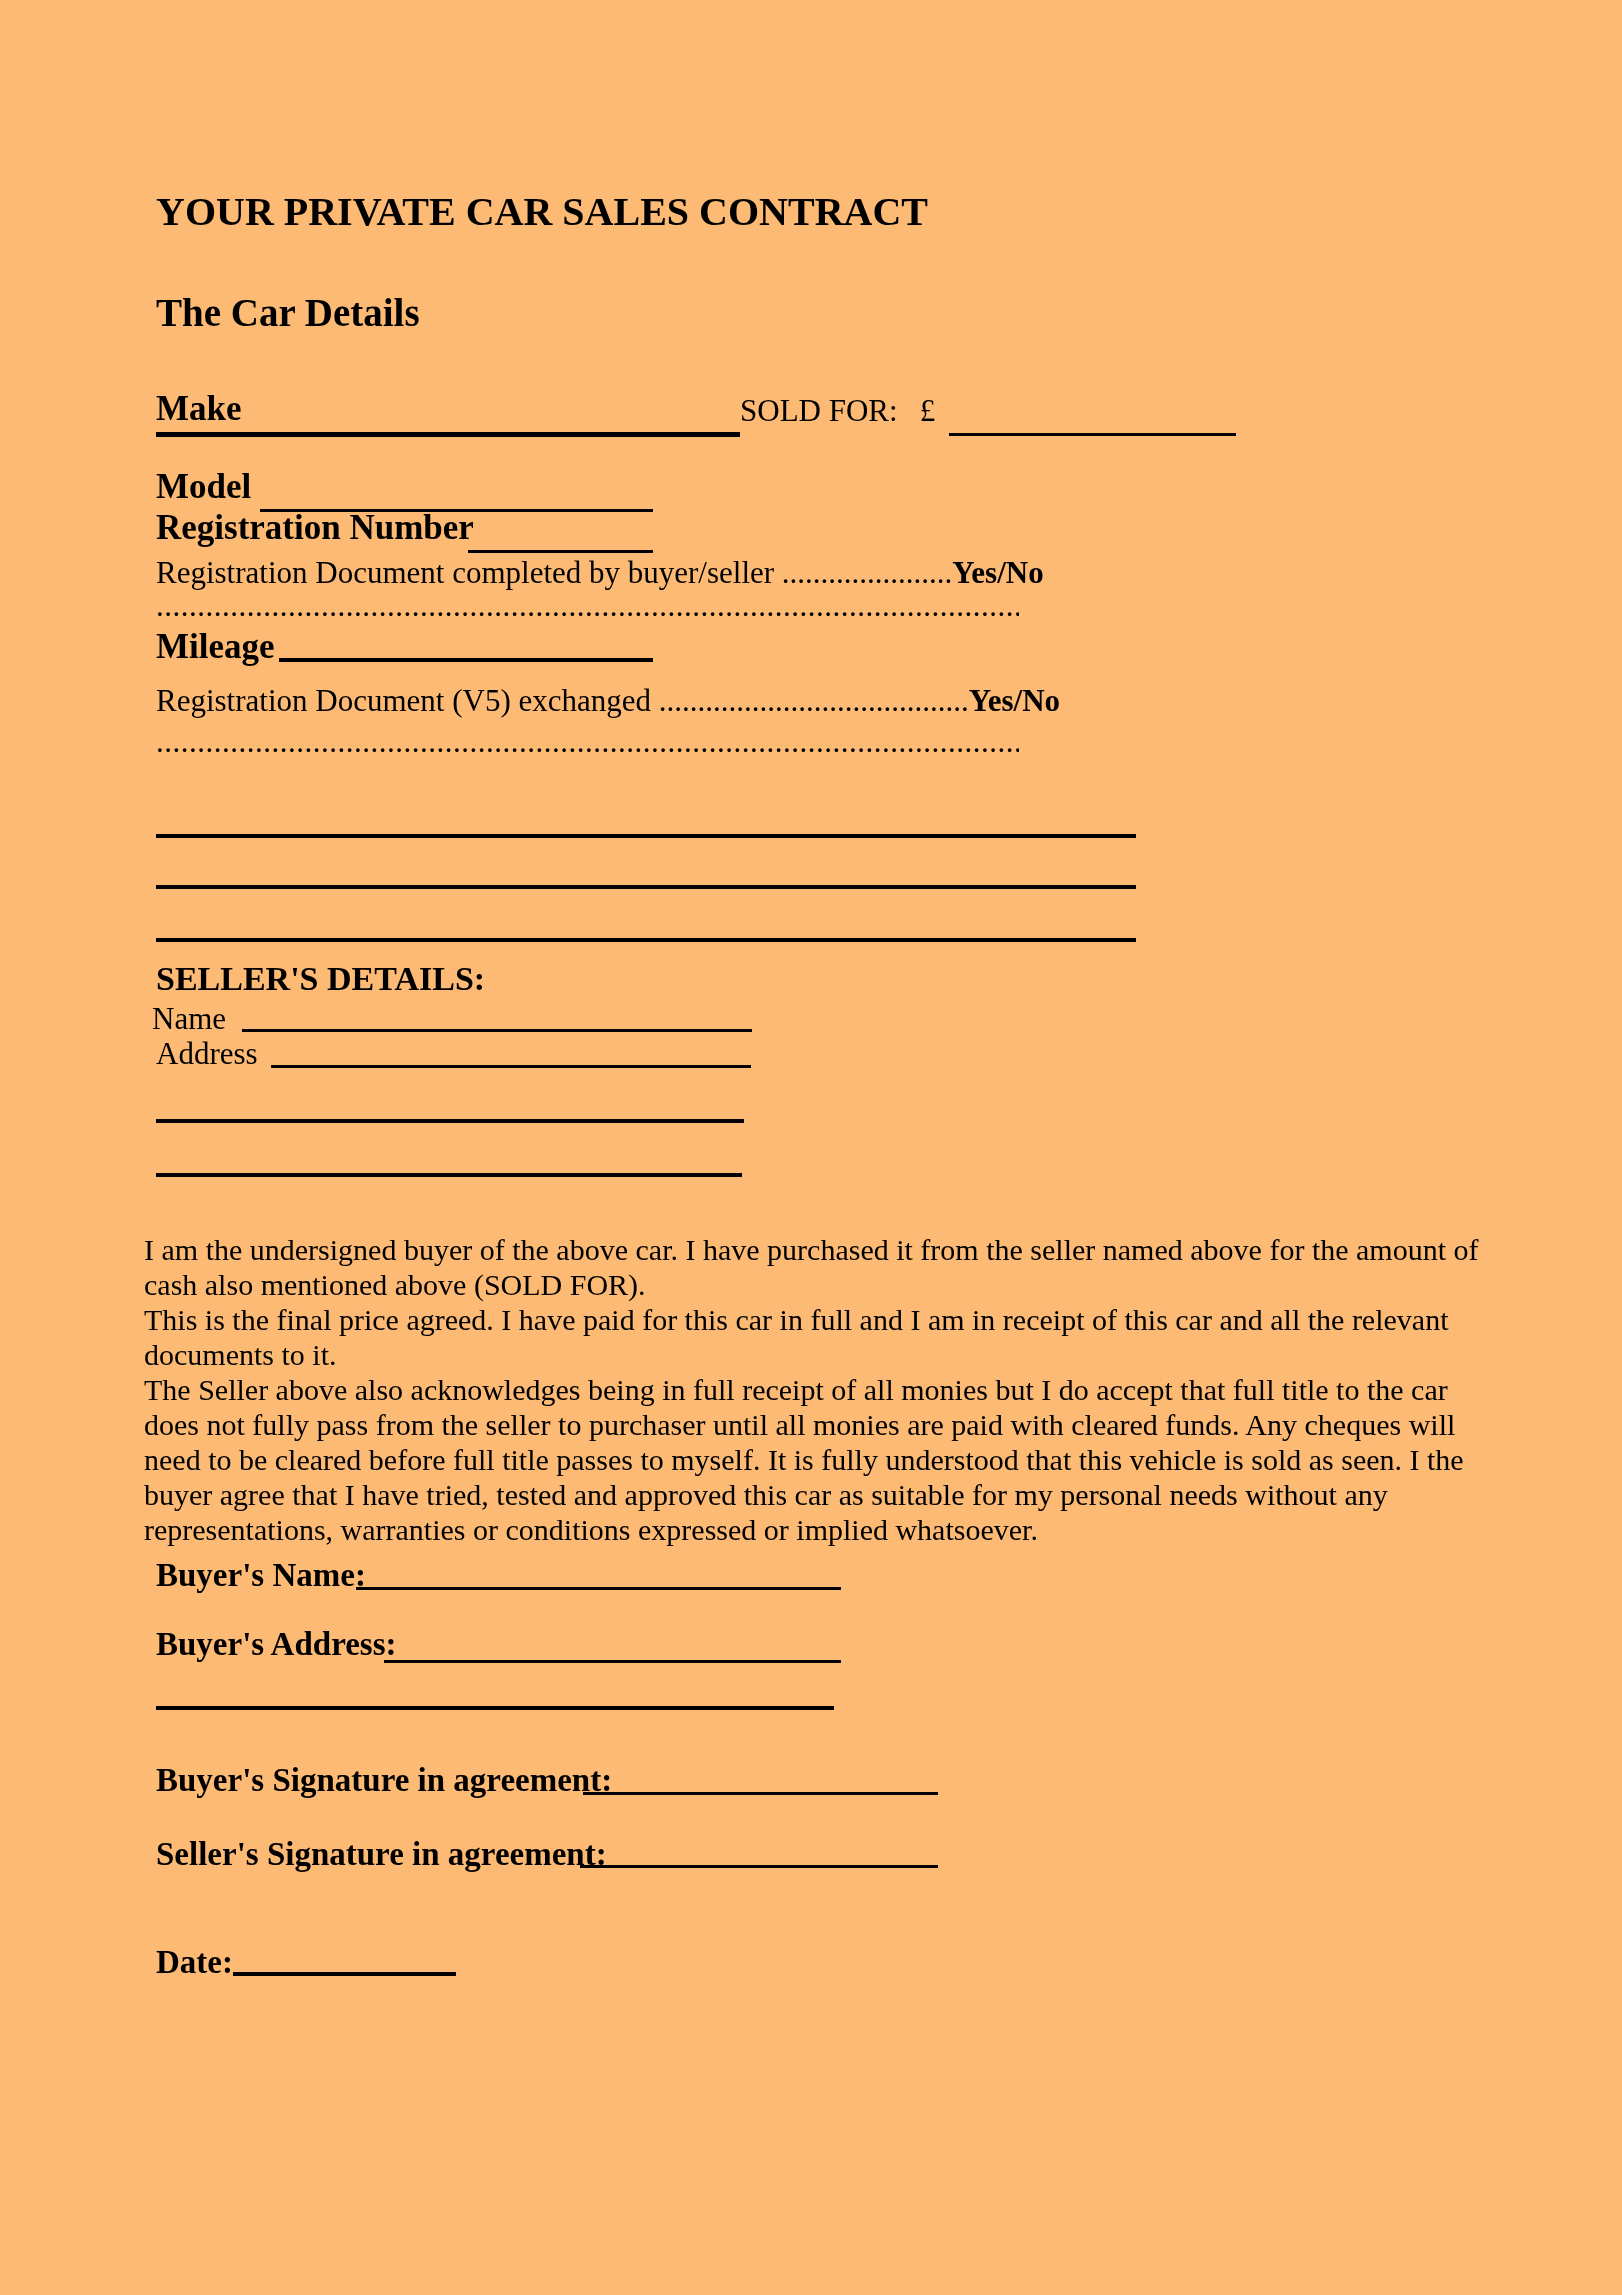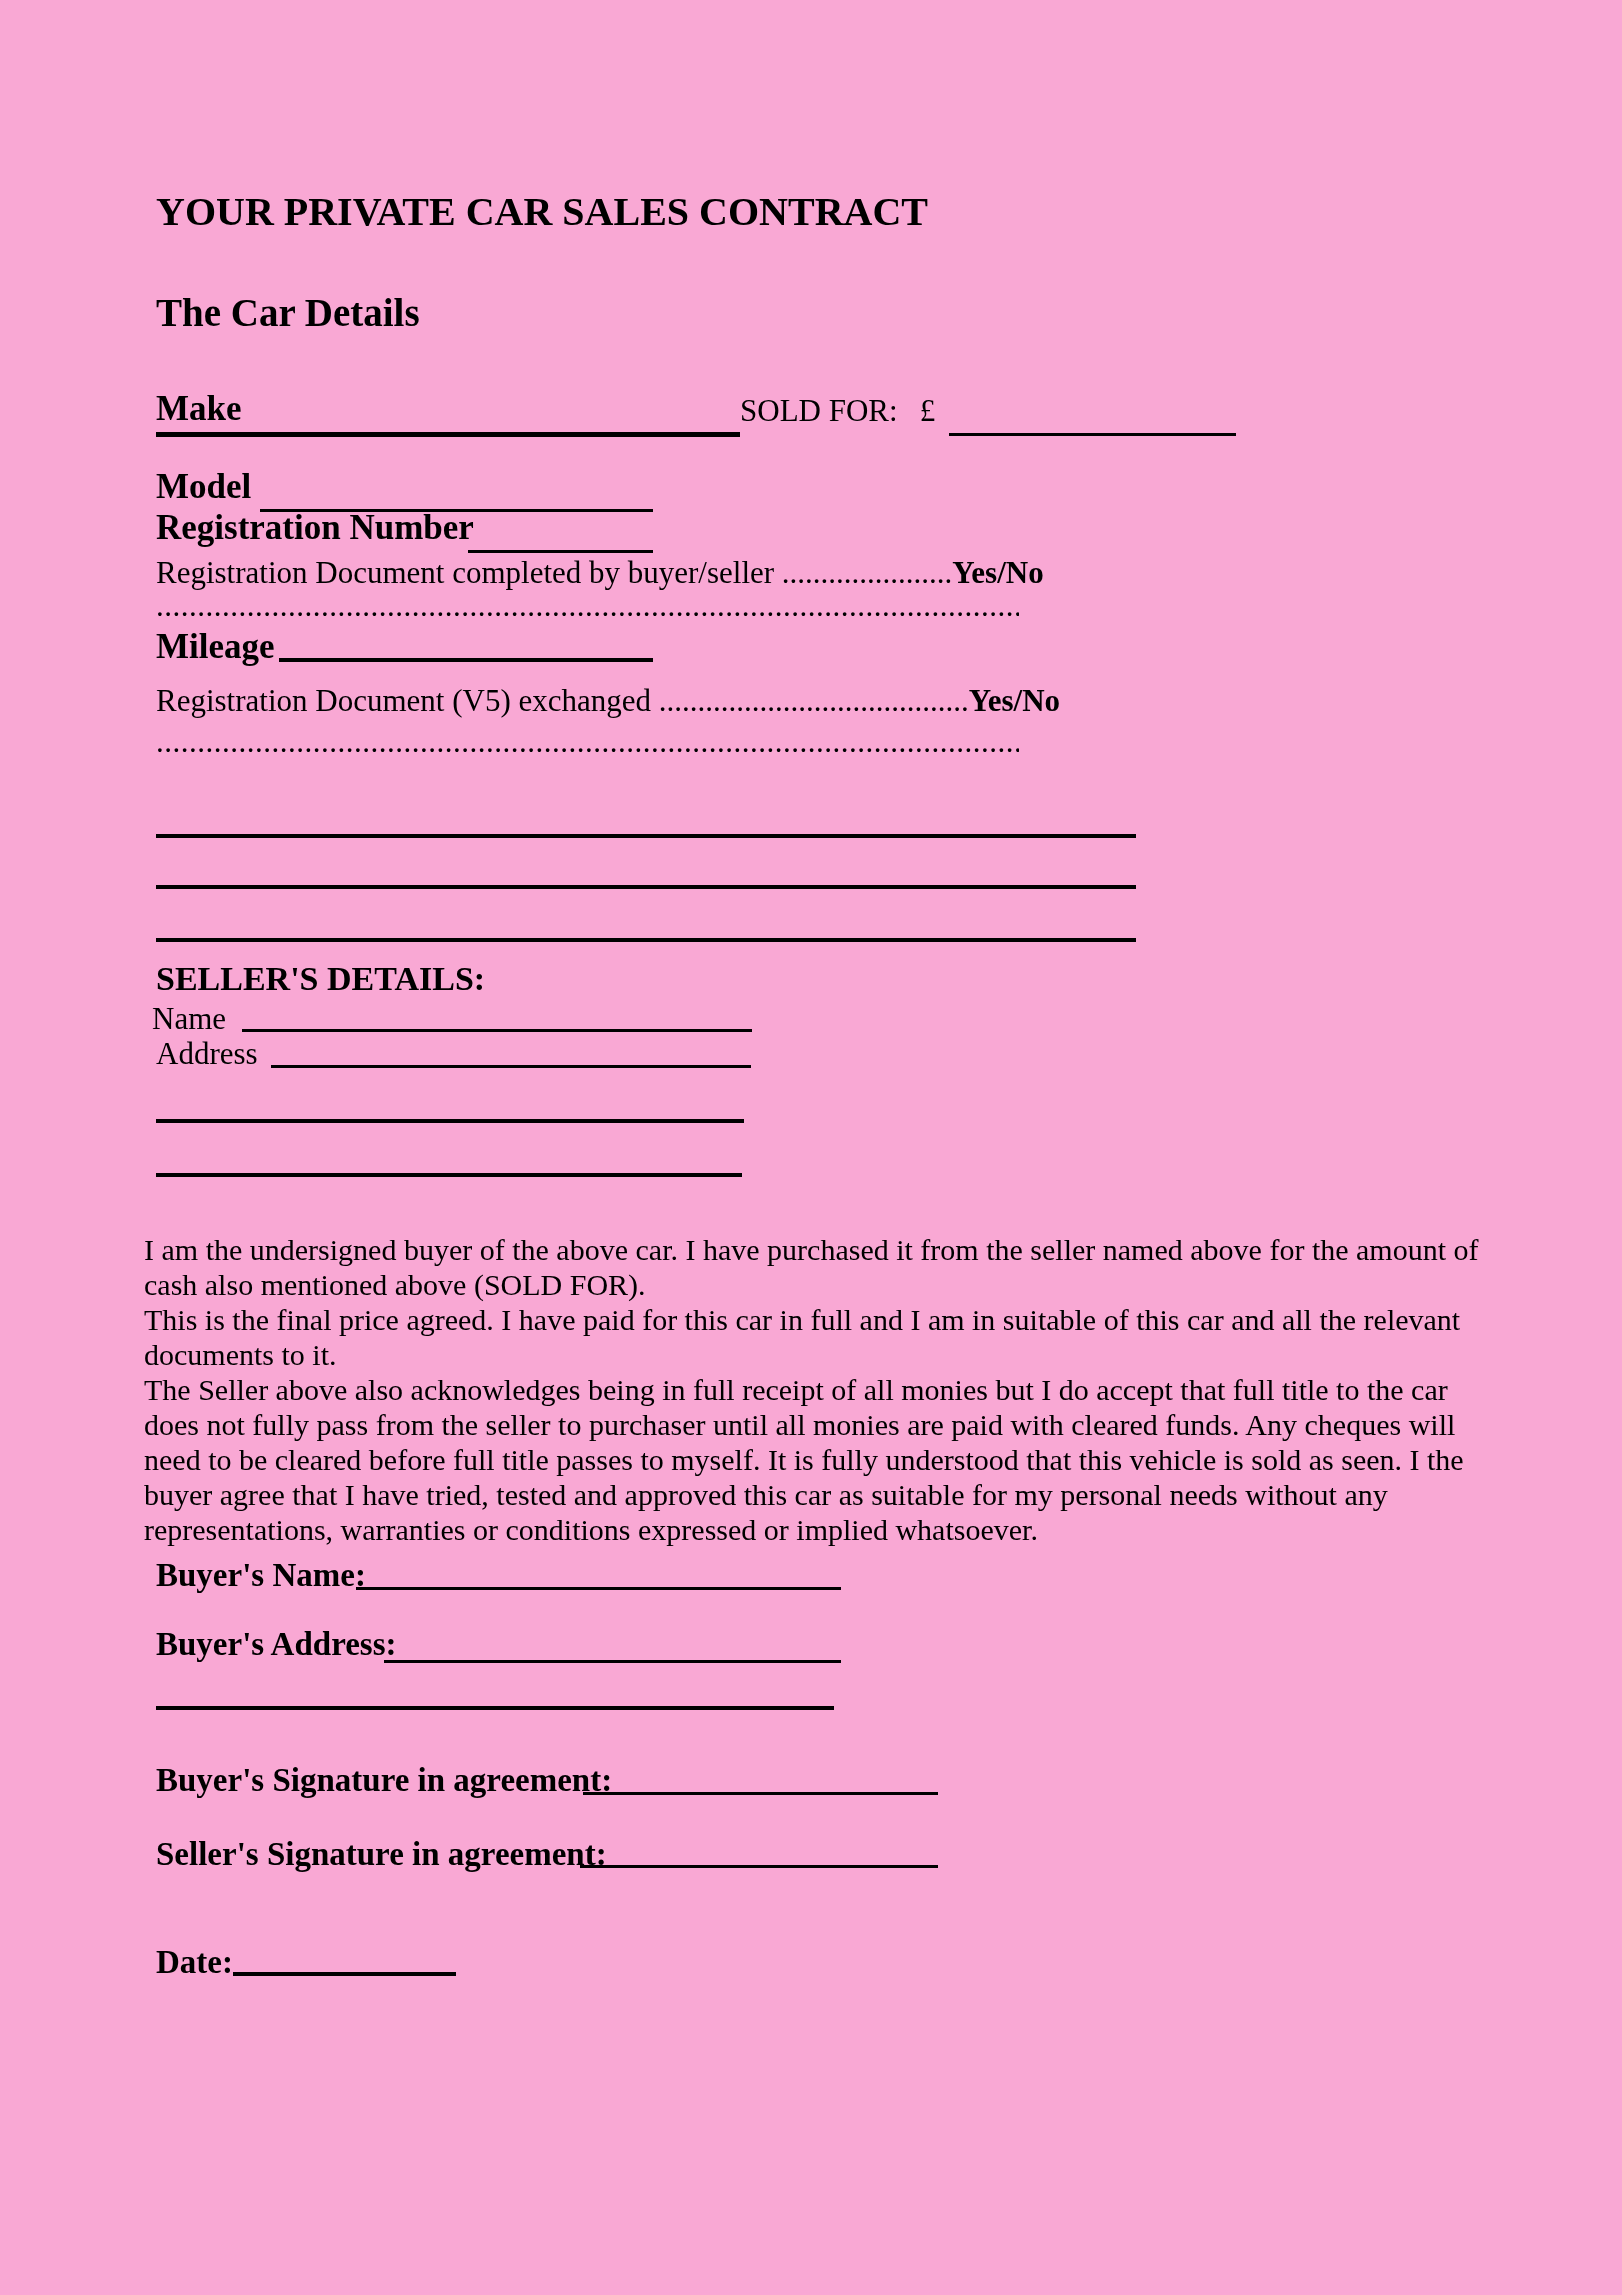--- a/index.html
+++ b/index.html
@@ -4,21 +4,21 @@
 <style>
   html, body {
     margin: 0;
     padding: 0;
     background: #ffffff;
   }
   .page {
     position: relative;
     width: 1623px;
     height: 2296px;
-    background: #f9a8d4;
+    background: #fdba74;
     font-family: "Liberation Serif", "DejaVu Serif", serif;
     color: #000000;
     overflow: hidden;
   }
   .row {
     position: absolute;
     white-space: nowrap;
     line-height: 1.16;
     color: #000000;
   }
@@ -98,21 +98,21 @@
 
   <div class="row fs-body" style="left:156px; top:1036px;">Address</div>
   <div class="fill-line" style="left:271px; top:1065px; width:480px; height:2.8px;"></div>
 
   <div class="fill-line" style="left:156px; top:1119px; width:588px; height:3.7px;"></div>
   <div class="fill-line" style="left:156px; top:1173px; width:586px; height:3.7px;"></div>
 
 
   <div class="para-block">
     <p>I am the undersigned buyer of the above car. I have purchased it from the seller named above for the amount of cash also mentioned above (SOLD FOR).</p>
-    <p>This is the final price agreed. I have paid for this car in full and I am in suitable of this car and all the relevant documents to it.</p>
+    <p>This is the final price agreed. I have paid for this car in full and I am in receipt of this car and all the relevant documents to it.</p>
     <p>The Seller above also acknowledges being in full receipt of all monies but I do accept that full title to the car does not fully pass from the seller to purchaser until all monies are paid with cleared funds. Any cheques will need to be cleared before full title passes to myself. It is fully understood that this vehicle is sold as seen. I the buyer agree that I have tried, tested and approved this car as suitable for my personal needs without any representations, warranties or conditions expressed or implied whatsoever.</p>
   </div>
 
   <div class="row fs-label3" style="left:156px; top:1556px;">Buyer's Name:</div>
   <div class="fill-line" style="left:356px; top:1587px; width:485px; height:2.8px;"></div>
 
   <div class="row fs-label3" style="left:156px; top:1625px;">Buyer's Address:</div>
   <div class="fill-line" style="left:384px; top:1660px; width:457px; height:2.8px;"></div>
 
   <div class="fill-line" style="left:156px; top:1706px; width:678px; height:3.7px;"></div>

